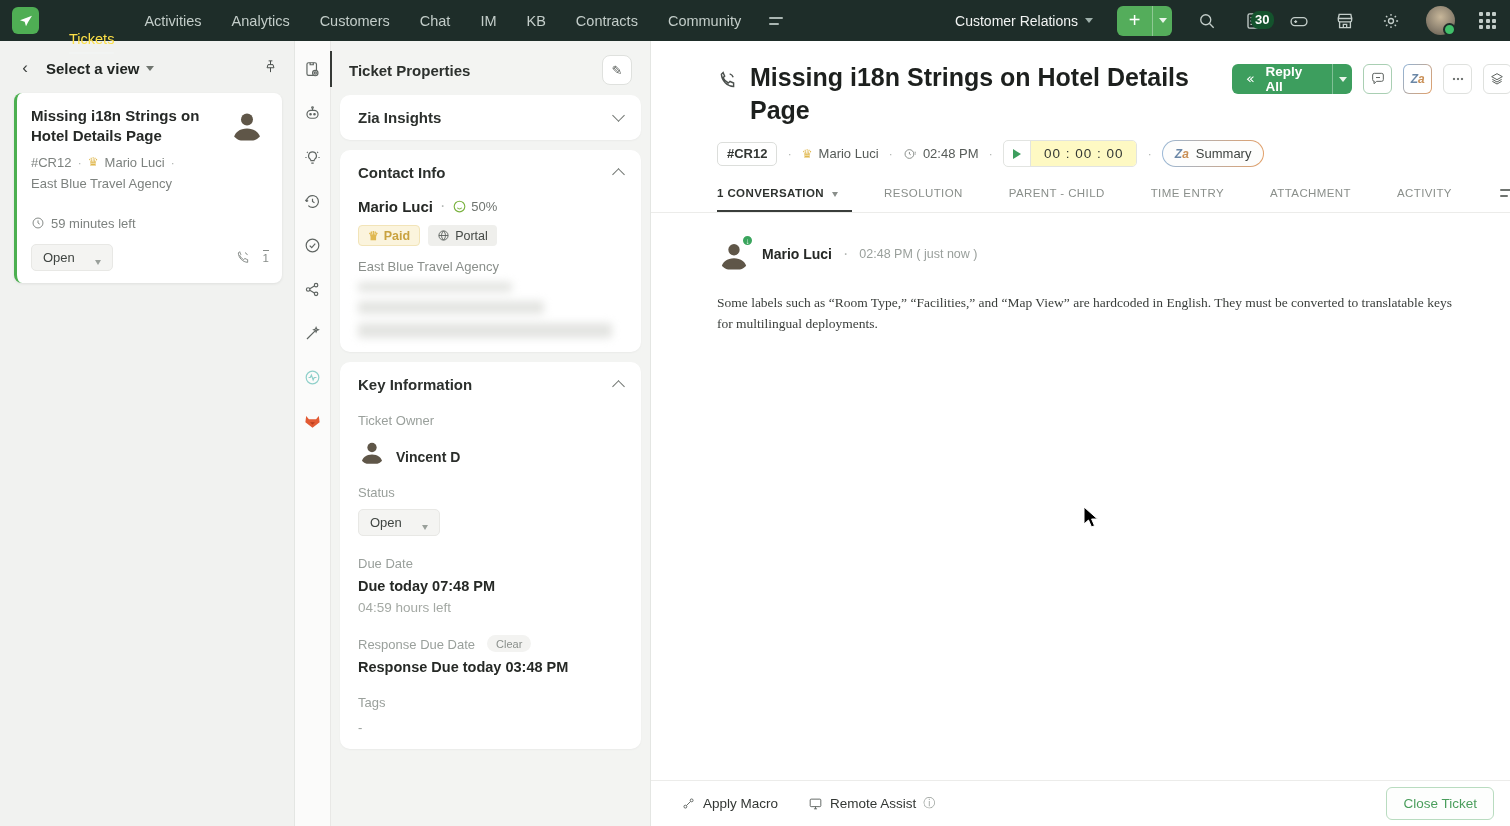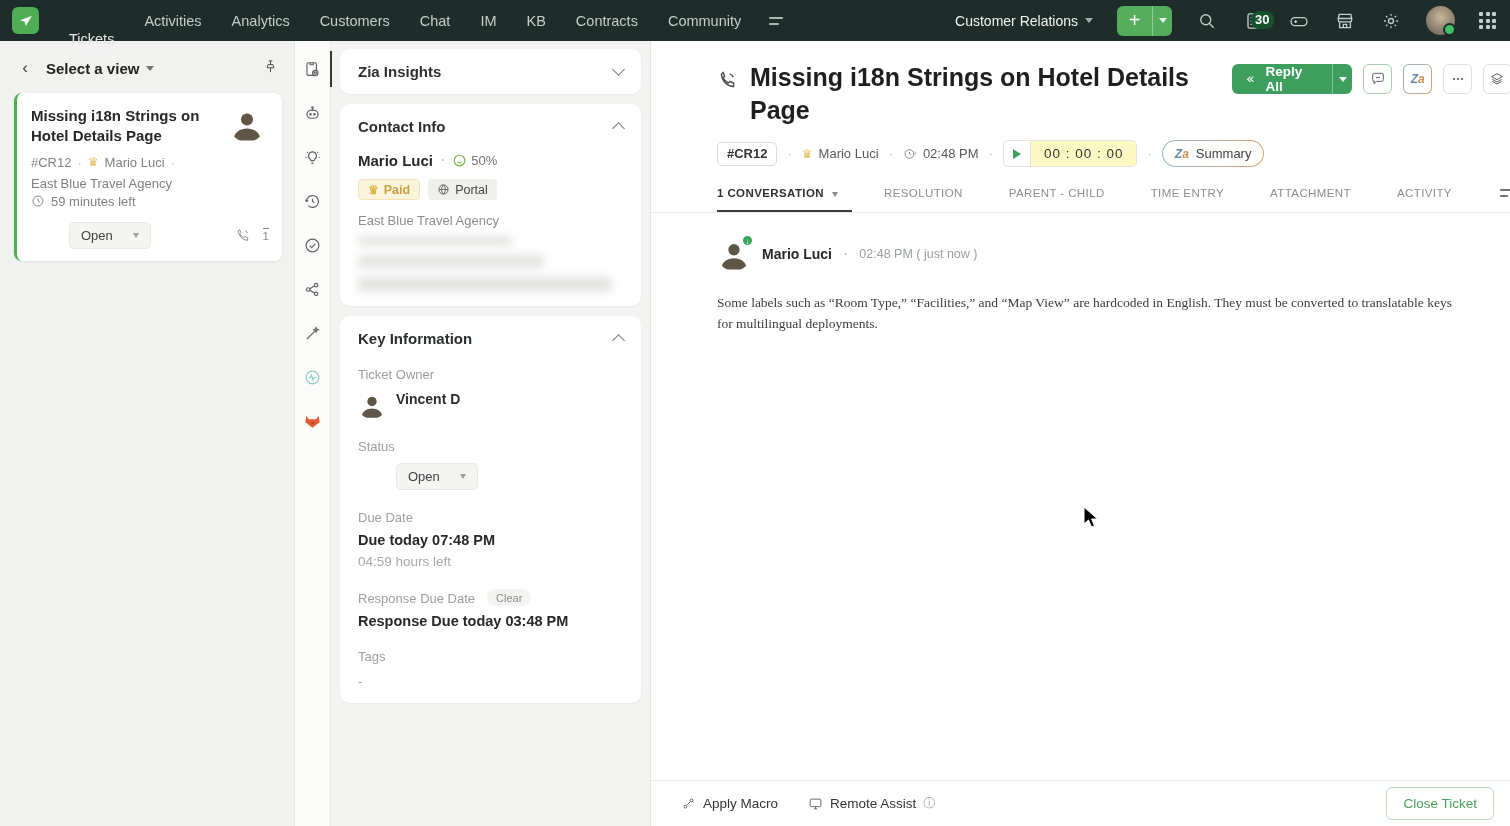--- a/index.html
+++ b/index.html
@@ -5,21 +5,21 @@
   * { margin:0; padding:0; box-sizing:border-box; }
   html,body { width:1510px; height:826px; overflow:hidden; font-family:"Liberation Sans", sans-serif; background:#fff; }
   body { position:relative; }
 
   
   .navbar { height:41px; background:#1e2d29; display:flex; align-items:center; padding:0 14px 0 12px; color:#c3cdc9; }
   .brand { width:27px; height:27px; background:#4fae54; border-radius:6px; display:flex; align-items:center; justify-content:center; margin-right:30px; cursor:pointer; }
   .brand svg { width:16px; height:16px; }
   .nav-tabs { display:flex; align-items:center; gap:30px; font-size:14.5px; }
   .nav-tab { cursor:pointer; color:#c3cdc9; position:relative; padding-top:8px; }
-  .nav-tab.active { color:#e5e5e5;margin-top:36px; }
+  .nav-tab.active { color:#fde047;margin-top:36px; }
   .nav-tab.active::after { content:""; display:block; height:2px; background:#f2f4f3; border-radius:1px; margin-top:5px; }
   .nav-tab:not(.active)::after { content:""; display:block; height:2px; background:transparent; margin-top:5px; }
   .nav-more { margin-left:28px; cursor:pointer; display:flex; flex-direction:column; gap:4px; }
   .nav-more span { display:block; height:2px; background:#aab6b2; border-radius:1px; }
   .nav-more span:nth-child(1){ width:14px; }
   .nav-more span:nth-child(2){ width:10px; }
   .nav-right { margin-left:auto; display:flex; align-items:center; gap:24px; }
   .dept { display:flex; align-items:center; gap:7px; color:#f2f4f3; font-size:14px; cursor:pointer; }
   .caret { width:0; height:0; border-left:4px solid transparent; border-right:4px solid transparent; border-top:5px solid #9fb0ab; }
   .add-btn { display:flex; height:30px; border-radius:6px; overflow:hidden; cursor:pointer; background:#54ad5b; }
@@ -50,21 +50,21 @@
   .tcard-title { font-size:15px; font-weight:700; color:#26292 7; color:#262927; line-height:1.33; width:188px; cursor:pointer; }
   .av { border-radius:50%; background:radial-gradient(circle at 50% 38%, #cdbda0 0%, #97llll 0, #978a74 55%, #635a4c 100%); position:relative; flex:none; overflow:hidden; }
   .av svg { position:absolute; inset:0; width:100%; height:100%; }
   .av36 { width:36px; height:36px; }
   .av34 { width:34px; height:34px; }
   .av28 { width:28px; height:28px; }
   .meta { font-size:13px; color:#7d827f; margin-top:9px; display:flex; align-items:center; gap:6px; }
   .dot::after { content:"·"; color:#b4b8b5; }
   .crown { color:#e0b84f; font-size:12px; }
   .tcard-foot { display:flex; align-items:center; margin-top:13px; }
-  .pill-btn { display:inline-flex; align-items:center; gap:20px; background:#f4f4f2; border:1px solid #e8e8e5; border-radius:5px; padding:5px 11px; font-size:13px; color:#3f4441; cursor:pointer;margin-left:38px; }
+  .pill-btn { display:inline-flex; align-items:flex-end; gap:20px; background:#f4f4f2; border:1px solid #e8e8e5; border-radius:5px; padding:5px 11px; font-size:13px; color:#3f4441; cursor:pointer; }
   .pill-btn .caret { border-top-color:#9aa09b; border-left-width:3.5px; border-right-width:3.5px; }
   .tcard-icons { margin-left:auto; display:flex; align-items:center; gap:12px; color:#878c89; }
   .tcard-icons svg { width:16px; height:16px; stroke:#878c89; fill:none; stroke-width:1.5; cursor:pointer; }
   .thread-ct { font-size:11.5px; color:#878c89; border-top:1.5px solid #878c89; padding-top:1px; cursor:pointer; }
 
   
   .strip { width:36px; background:#fbfbfa; border-right:1px solid #e8e8e6; flex:none; display:flex; flex-direction:column; align-items:center; padding-top:16px; gap:20px; }
   .strip-ic { width:24px; height:24px; display:flex; align-items:center; justify-content:center; cursor:pointer; position:relative; }
   .strip-ic svg { width:19px; height:19px; stroke:#5f6562; fill:none; stroke-width:1.5; }
   .strip-ic.active::after { content:""; position:absolute; right:-7px; top:-6px; width:2px; height:36px; background:#35393 6; background:#353936; }
@@ -87,21 +87,21 @@
   .b-portal { display:inline-flex; align-items:center; gap:5px; background:#efefec; border-radius:4px; padding:3px 9px; font-size:12.5px; color:#44484 5; color:#444845; }
   .acct { font-size:13px; color:#8a8f8b; margin-top:13px; }
   .redact { filter:blur(4px); margin-top:8px; }
   .redact div { background:#e3e4e1; border-radius:3px; }
   .r1 { width:58%; height:10px; }
   .r2 { width:70%; height:13px; margin-top:9px; }
   .r3 { width:96%; height:15px; margin-top:9px; }
   .flabel { font-size:13px; color:#9aa09c; margin-top:20px; }
   .fvalue-strong { font-size:14.5px; font-weight:700; color:#26292 6; color:#262926; margin-top:7px; }
   .fsub { font-size:13.5px; color:#a4a9a4; margin-top:6px; }
-  .owner-row { display:flex; align-items:flex-start; gap:10px; margin-top:9px; cursor:pointer; }
+  .owner-row { display:flex; align-items:flex-end; gap:10px; margin-top:9px; cursor:pointer; }
   .owner-name { font-size:14px; font-weight:700; color:#2b2e2b; }
   .clear-pill { background:#f3f3f1; border-radius:9px; padding:2.5px 9px; font-size:11px; color:#8a8f8b; margin-left:12px; cursor:pointer; }
   .tags-dash { font-size:13px; color:#9aa09c; margin-top:10px; cursor:pointer; }
 
   
   .main { flex:1; display:flex; flex-direction:column; background:#fff; position:relative; }
   .m-head { padding:20px 26px 0 66px; display:flex; }
   .title-wrap { display:flex; gap:12px; }
   .title-icon { margin-top:8px; color:#4b504d; flex:none; }
   .title-icon svg { width:21px; height:21px; stroke:#4b504d; fill:none; stroke-width:1.6; }
@@ -260,21 +260,21 @@
       <div class="meta">
         <span>#CR12</span>
         <span class="dot"></span>
         <span class="crown">♛</span>
         <span>Mario Luci</span>
         <span class="dot"></span>
       </div>
       <div class="meta" style="margin-top:6px;">
         <span>East Blue Travel Agency</span>
       </div>
-      <div class="meta" style="margin-top:3px;">
+      <div class="meta" style="margin-top:25px;">
         <svg viewBox="0 0 24 24" style="width:14px;height:14px;stroke:#7d827f;fill:none;stroke-width:1.6">
             <circle cx="12" cy="12" r="8.5"></circle>
             <path d="M12 7.5V12l3 2"></path>
           </svg>
         <span>59 minutes left</span>
       </div>
       <div class="tcard-foot">
         <span class="pill-btn">
           <span>Open</span>
           <span class="caret"></span>
@@ -349,20 +349,24 @@
     </div>
     <div class="strip-ic">
       <svg viewBox="0 0 24 24">
           <path d="M4 5l3.5 4h9L20 5l1 8-9 7-9-7z" fill="#e25a33" stroke="none"></path>
           <path d="M9 13l3 3 3-3" fill="#b93d1e" stroke="none"></path>
         </svg>
     </div>
   </div>
 
   <div class="panel">
+    <div class="ph">
+      <span class="pcard-title">Ticket Properties</span>
+      <span class="edit-btn">✎</span>
+    </div>
 
     <div class="pcard">
       <div class="pcard-head">
         <span class="pcard-title">Zia Insights</span>
         <span class="chev down"></span>
       </div>
     </div>
 
     <div class="pcard">
       <div class="pcard-head">

